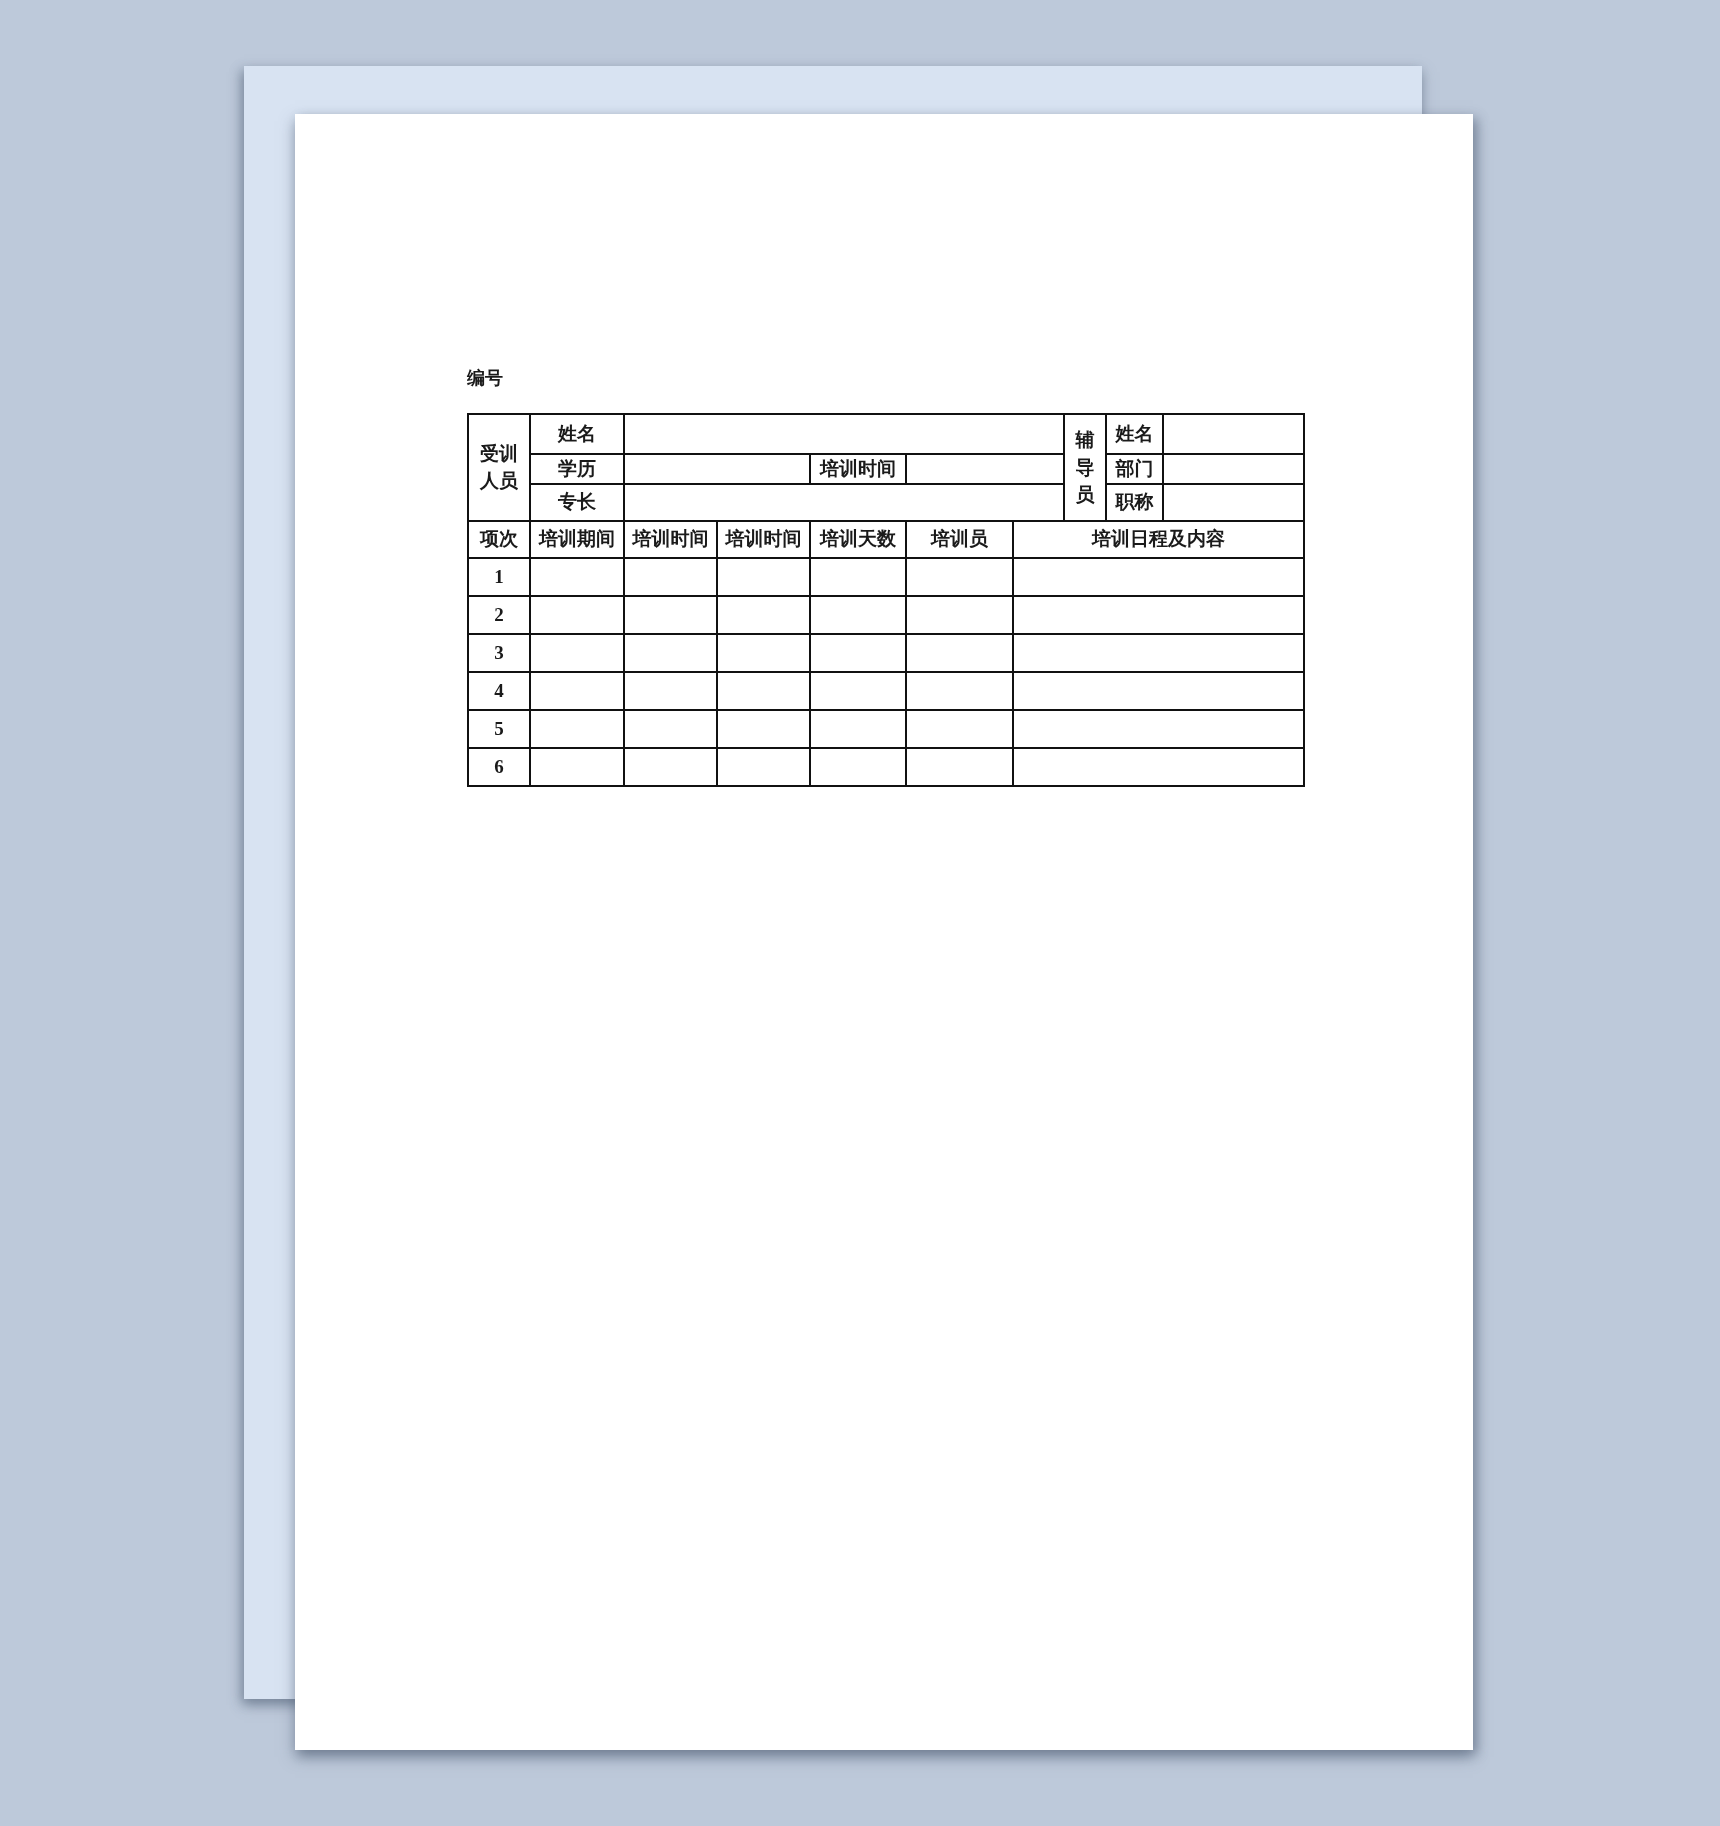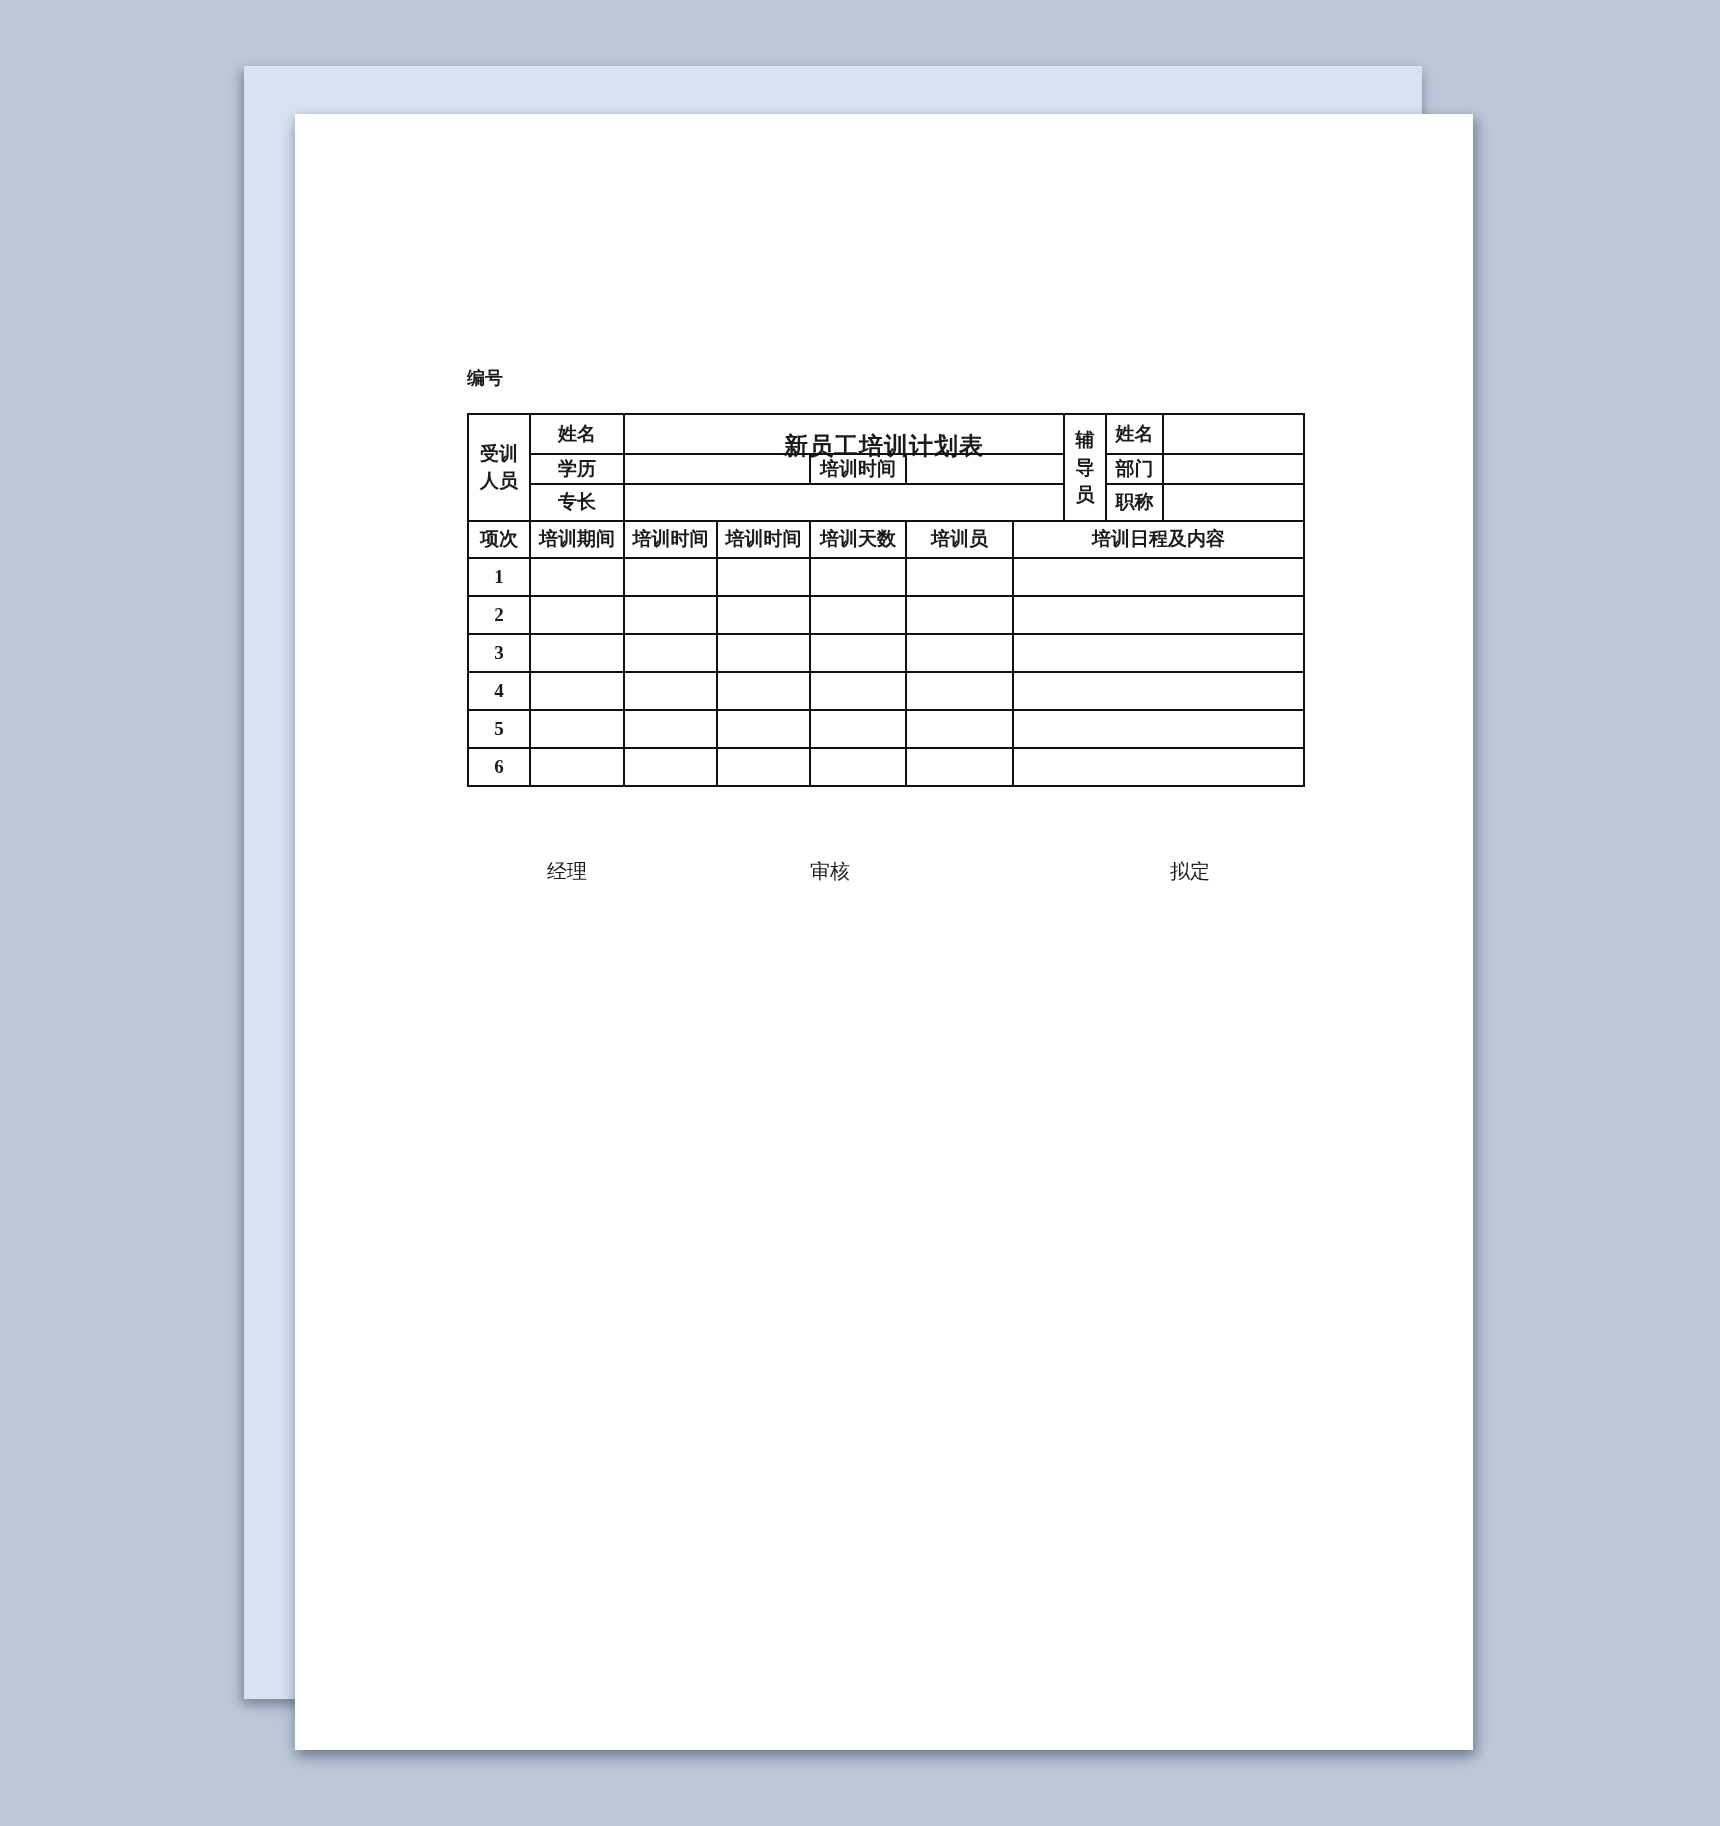--- a/index.html
+++ b/index.html
@@ -57,21 +57,20 @@
   .sign-draft{left:875px;}
 </style>
 </head>
 <body style="--bg: #bdc9da; --backSheet: #d8e3f2; --page: #ffffff;">
 
 <div class="canvas">
   <div class="back-sheet"></div>
 
   <div class="page">
 
-    <div class="doc-title">新员工培训计划表</div>
 
     <div class="serial">编号</div>
 
     <table class="plan">
       <colgroup>
         <col style="width:62px">
           <col style="width:94px">
           <col style="width:93px">
         <col style="width:93px">
           <col style="width:96px">
@@ -168,20 +167,15 @@
           <td class="fill"></td>
           <td class="fill"></td>
           <td class="fill"></td>
           <td class="fill"></td>
           <td class="fill"></td>
           <td colspan="4" class="fill"></td>
         </tr>
       </tbody>
     </table>
 
-    <div class="sign-row">
-      <span class="sign-manager">经理</span>
-      <span class="sign-review">审核</span>
-      <span class="sign-draft">拟定</span>
-    </div>
 
   </div>
 </div>
 
 </body></html>

